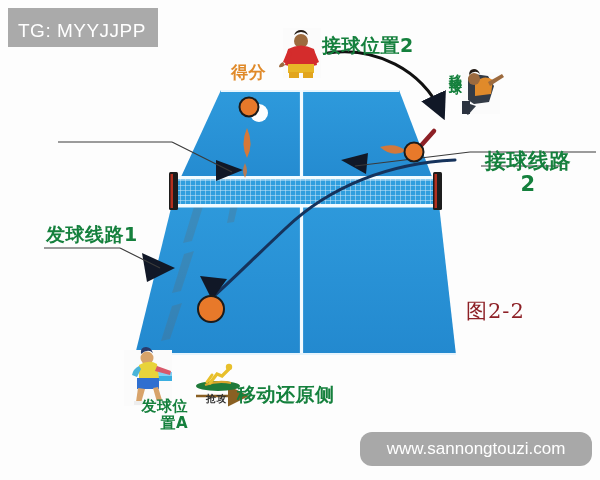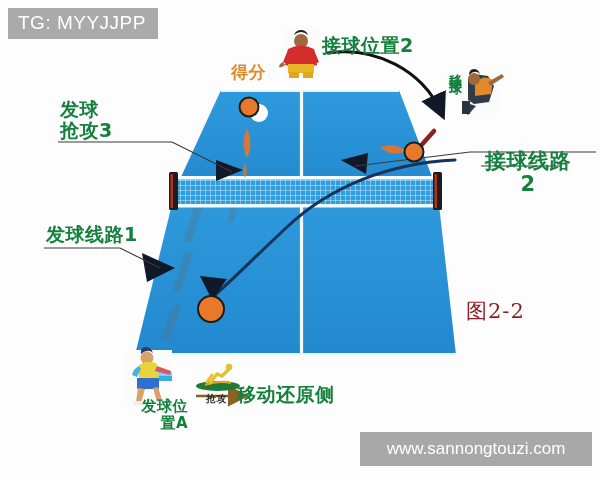--- a/index.html
+++ b/index.html
@@ -10,32 +10,33 @@
     overflow:hidden;
     position:relative;
   }
   #stage{position:absolute;left:0;top:0;width:600px;height:480px;background:#fdfdfd;}
   #stage svg{position:absolute;left:0;top:0;}
 
   .wm-top{
     position:absolute;left:8px;top:8px;
     background:#aaaaaa;color:#ffffff;
     font-size:19px;letter-spacing:.5px;
-    padding:4px 12px 5px 10px;
+    padding:12px 12px 5px 10px;
     font-family:"Liberation Sans",sans-serif;
     white-space:nowrap;
   }
   .wm-bottom{
     position:absolute;left:360px;top:432px;
     width:232px;height:34px;
     background:#a8a8a8;color:#ffffff;
     font-size:17px;
     display:flex;align-items:center;justify-content:center;
     font-family:"Liberation Sans",sans-serif;
     white-space:nowrap;
+    border-radius:12px;
   }
 
   .lbl{
     position:absolute;
     color:#15803d;
     font-family:"DejaVu Sans","Liberation Sans",sans-serif;
     font-weight:700;
     line-height:1.12;
     white-space:pre-line;
     letter-spacing:.5px;
@@ -205,22 +206,20 @@
       <path d="M139,366 q-6,3 -7,9 l5,2 4,-8 Z" fill="#49b4d8"></path>
       <path d="M157,366 l14,5 -1,4 -15,-4 Z" fill="#d8596a"></path>
       <rect x="137" y="378" width="22" height="11" fill="#2f6fd0"></rect>
       <path d="M138,388 l-2,14 5,1 4,-14 Z" fill="#d8a36a"></path>
       <path d="M153,388 l4,14 5,-2 -4,-13 Z" fill="#d8a36a"></path>
       <rect x="134" y="401" width="9" height="4" fill="#eeeeee"></rect>
       <rect x="155" y="400" width="9" height="4" fill="#eeeeee"></rect>
     </g>
   </svg>
 
-  <div class="lbl lbl-serve-attack">发球
-抢攻3</div>
   <div class="lbl lbl-serve-line">发球线路1</div>
   <div class="lbl lbl-serve-pos">发球位
 置A</div>
   <div class="lbl lbl-receive-pos">接球位置2</div>
   <div class="lbl lbl-receive-line">
     <span>接球线路</span>
     <span class="num">2</span>
   </div>
   <div class="lbl lbl-move-receive">移动接球</div>
   <div class="lbl lbl-score">得分</div>

